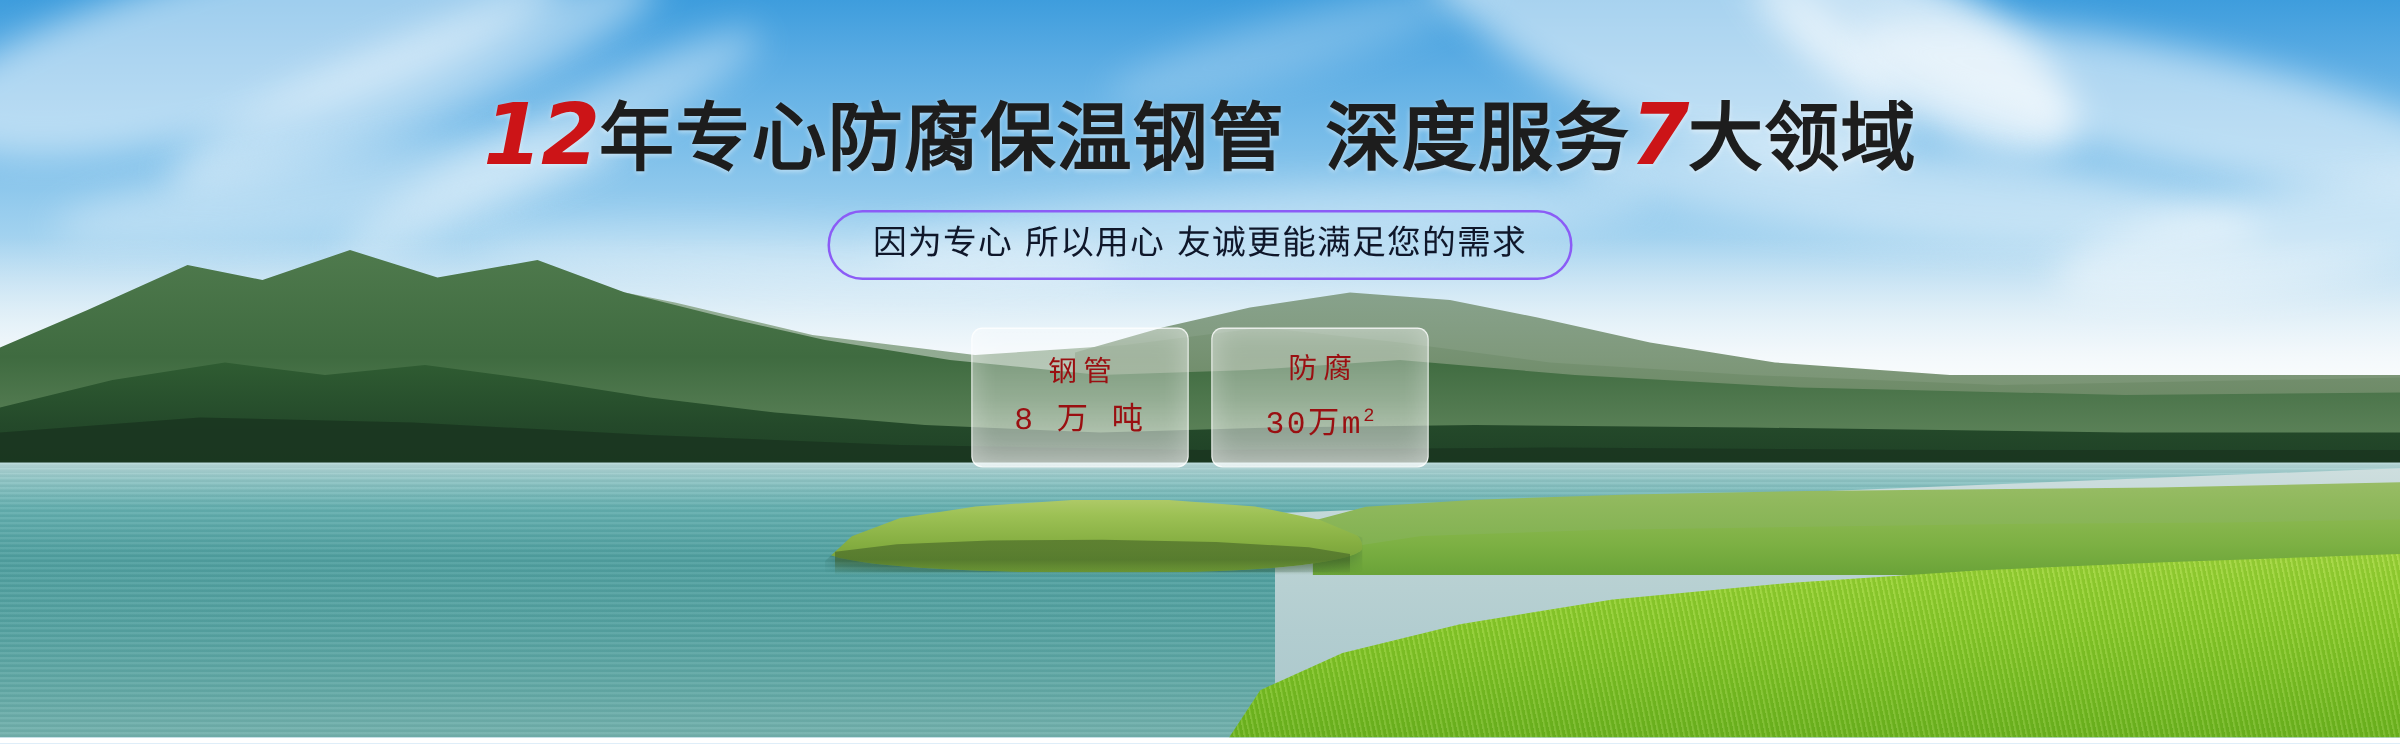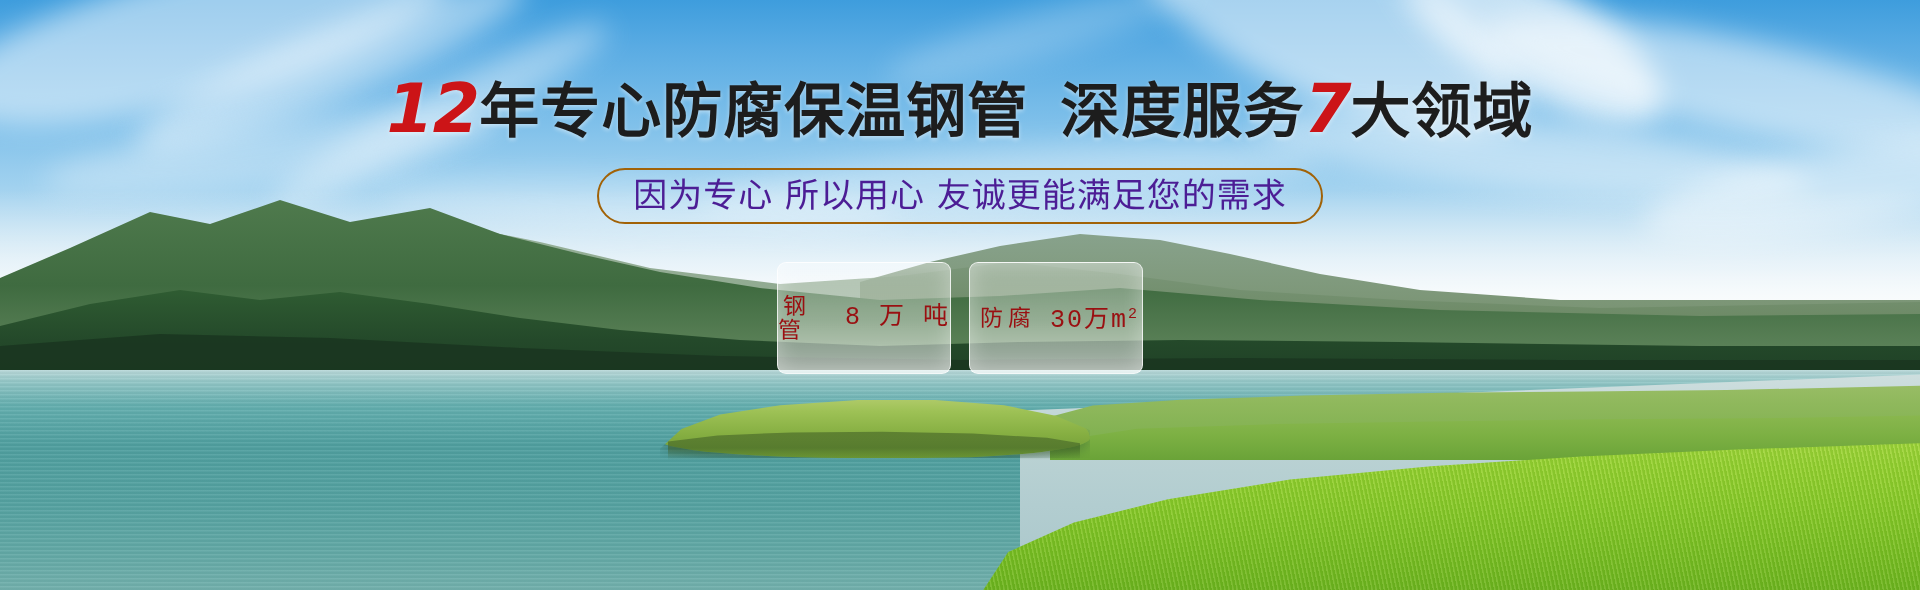--- a/index.html
+++ b/index.html
@@ -180,46 +180,46 @@
 
   .subtitle-wrap {
     position: absolute;
     left: 0; top: 168px;
     width: 1920px;
     text-align: center;
   }
   .subtitle {
     display: inline-block;
     padding: 9px 34px 11px 34px;
-    border: 2px solid #a16207;
+    border: 2px solid #8b5cf6;
     border-radius: 30px;
     font-family: "DejaVu Sans", "Liberation Sans", sans-serif;
-    font-size: 34px;
+    font-size: 27px;
     line-height: 32px;
     letter-spacing: 1px;
-    color: #4c1d95;
+    color: #0f172a;
     white-space: nowrap;
   }
 
   .cards {
     position: absolute;
     left: 0; top: 262px;
     width: 1920px;
     display: flex;
     justify-content: center;
     gap: 18px;
   }
   .card {
     width: 172px;
     height: 110px;
     border-radius: 9px;
     border: 1px solid rgba(255,255,255,.80);
     background: linear-gradient(180deg, rgba(255,255,255,.28) 0%, rgba(255,255,255,.40) 52%, rgba(255,255,255,.62) 100%);
     display: flex;
-    flex-direction: row;
+    flex-direction: column;
     align-items: center;
     justify-content: center;
     gap: 14px;
     box-shadow: inset 0 0 22px rgba(255,255,255,.35);
   }
   .card-title {
     font-family: "DejaVu Sans", "Liberation Sans", sans-serif;
     font-size: 23px;
     line-height: 24px;
     letter-spacing: 5px;

